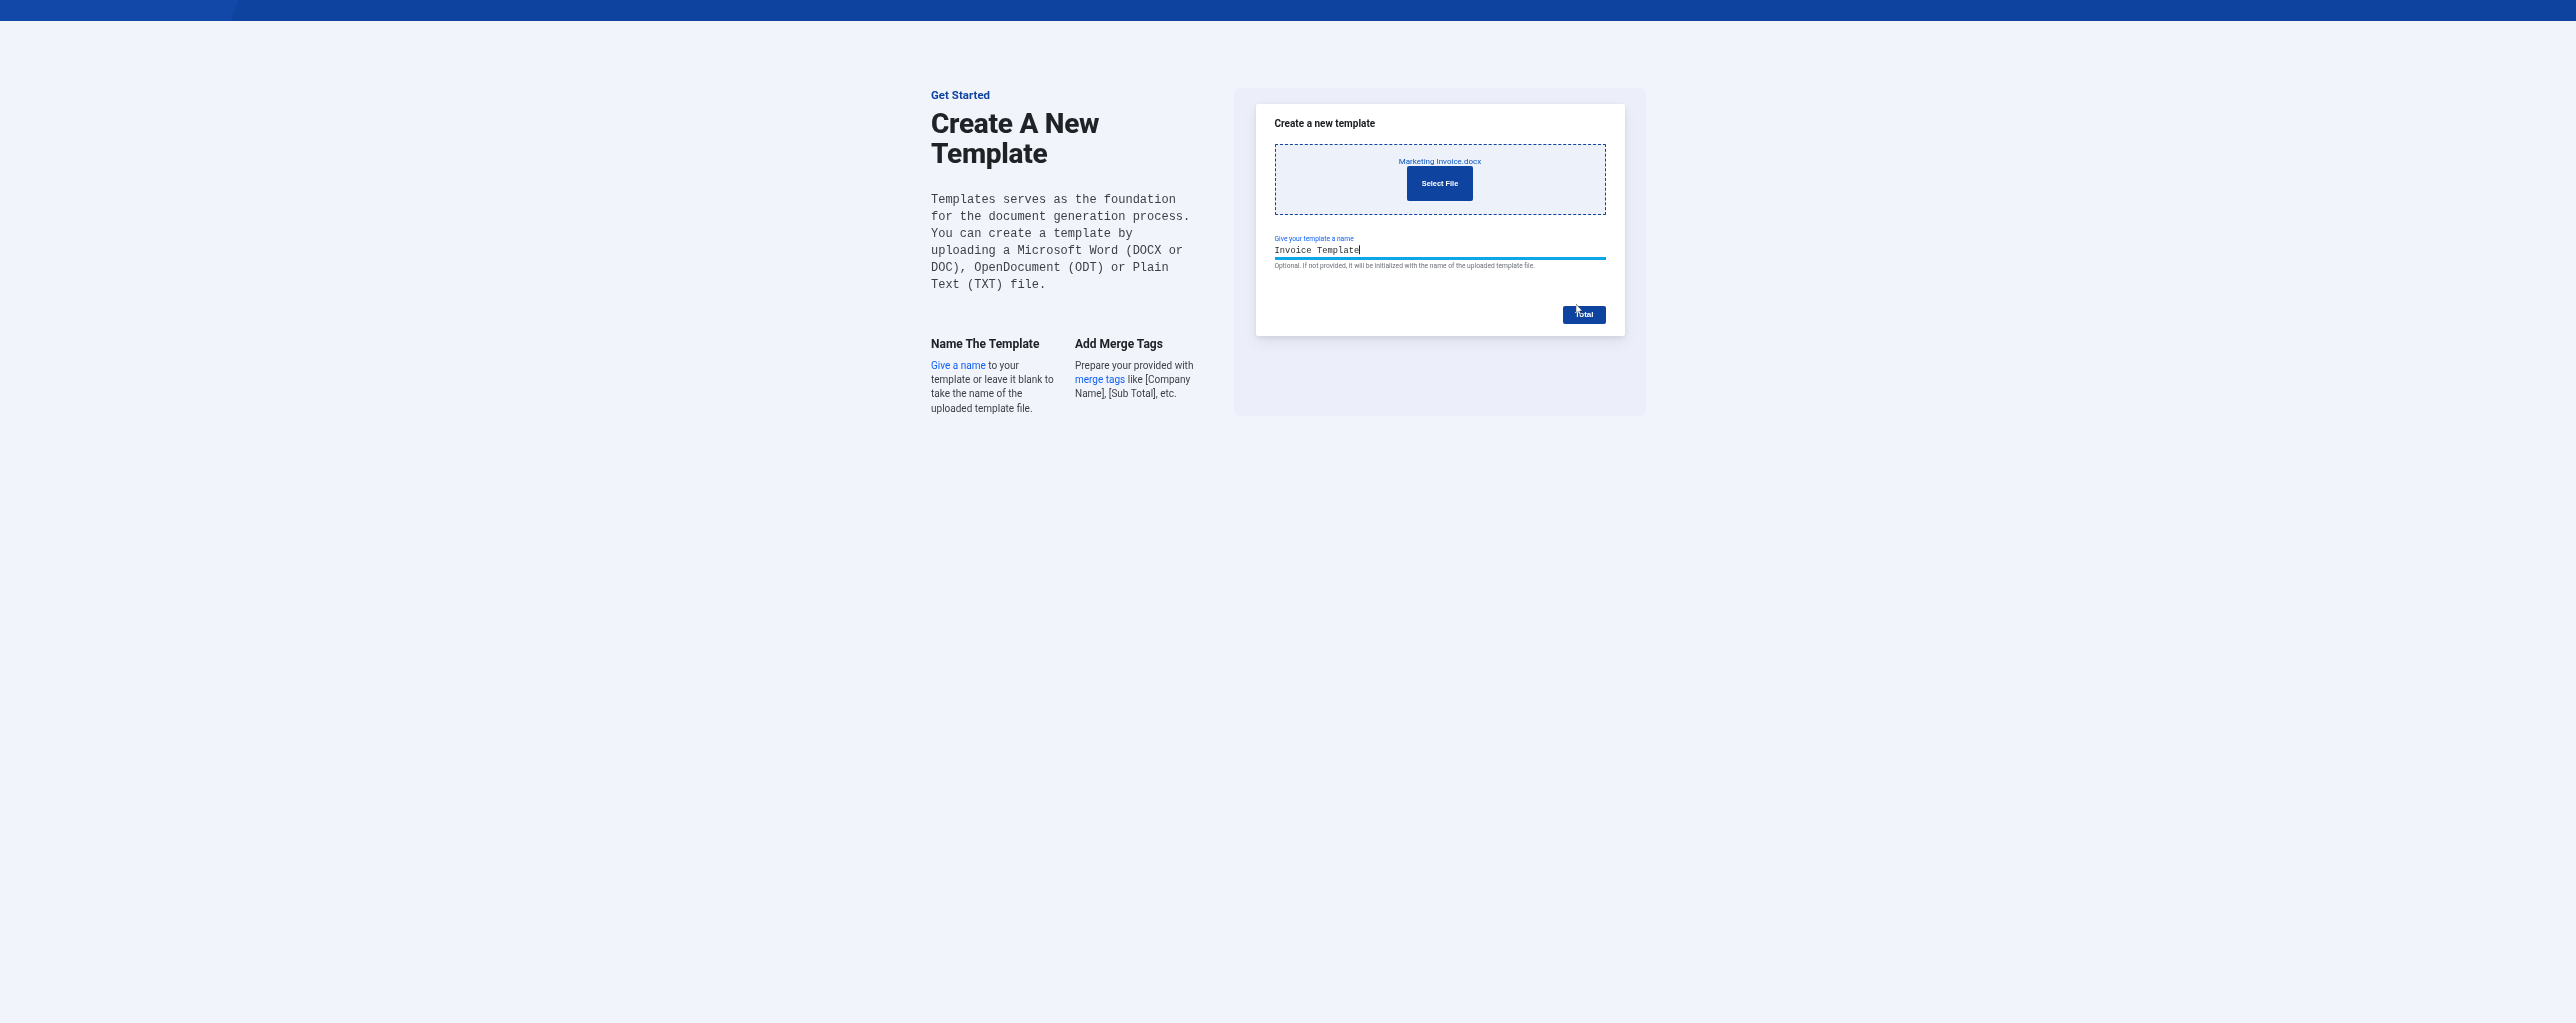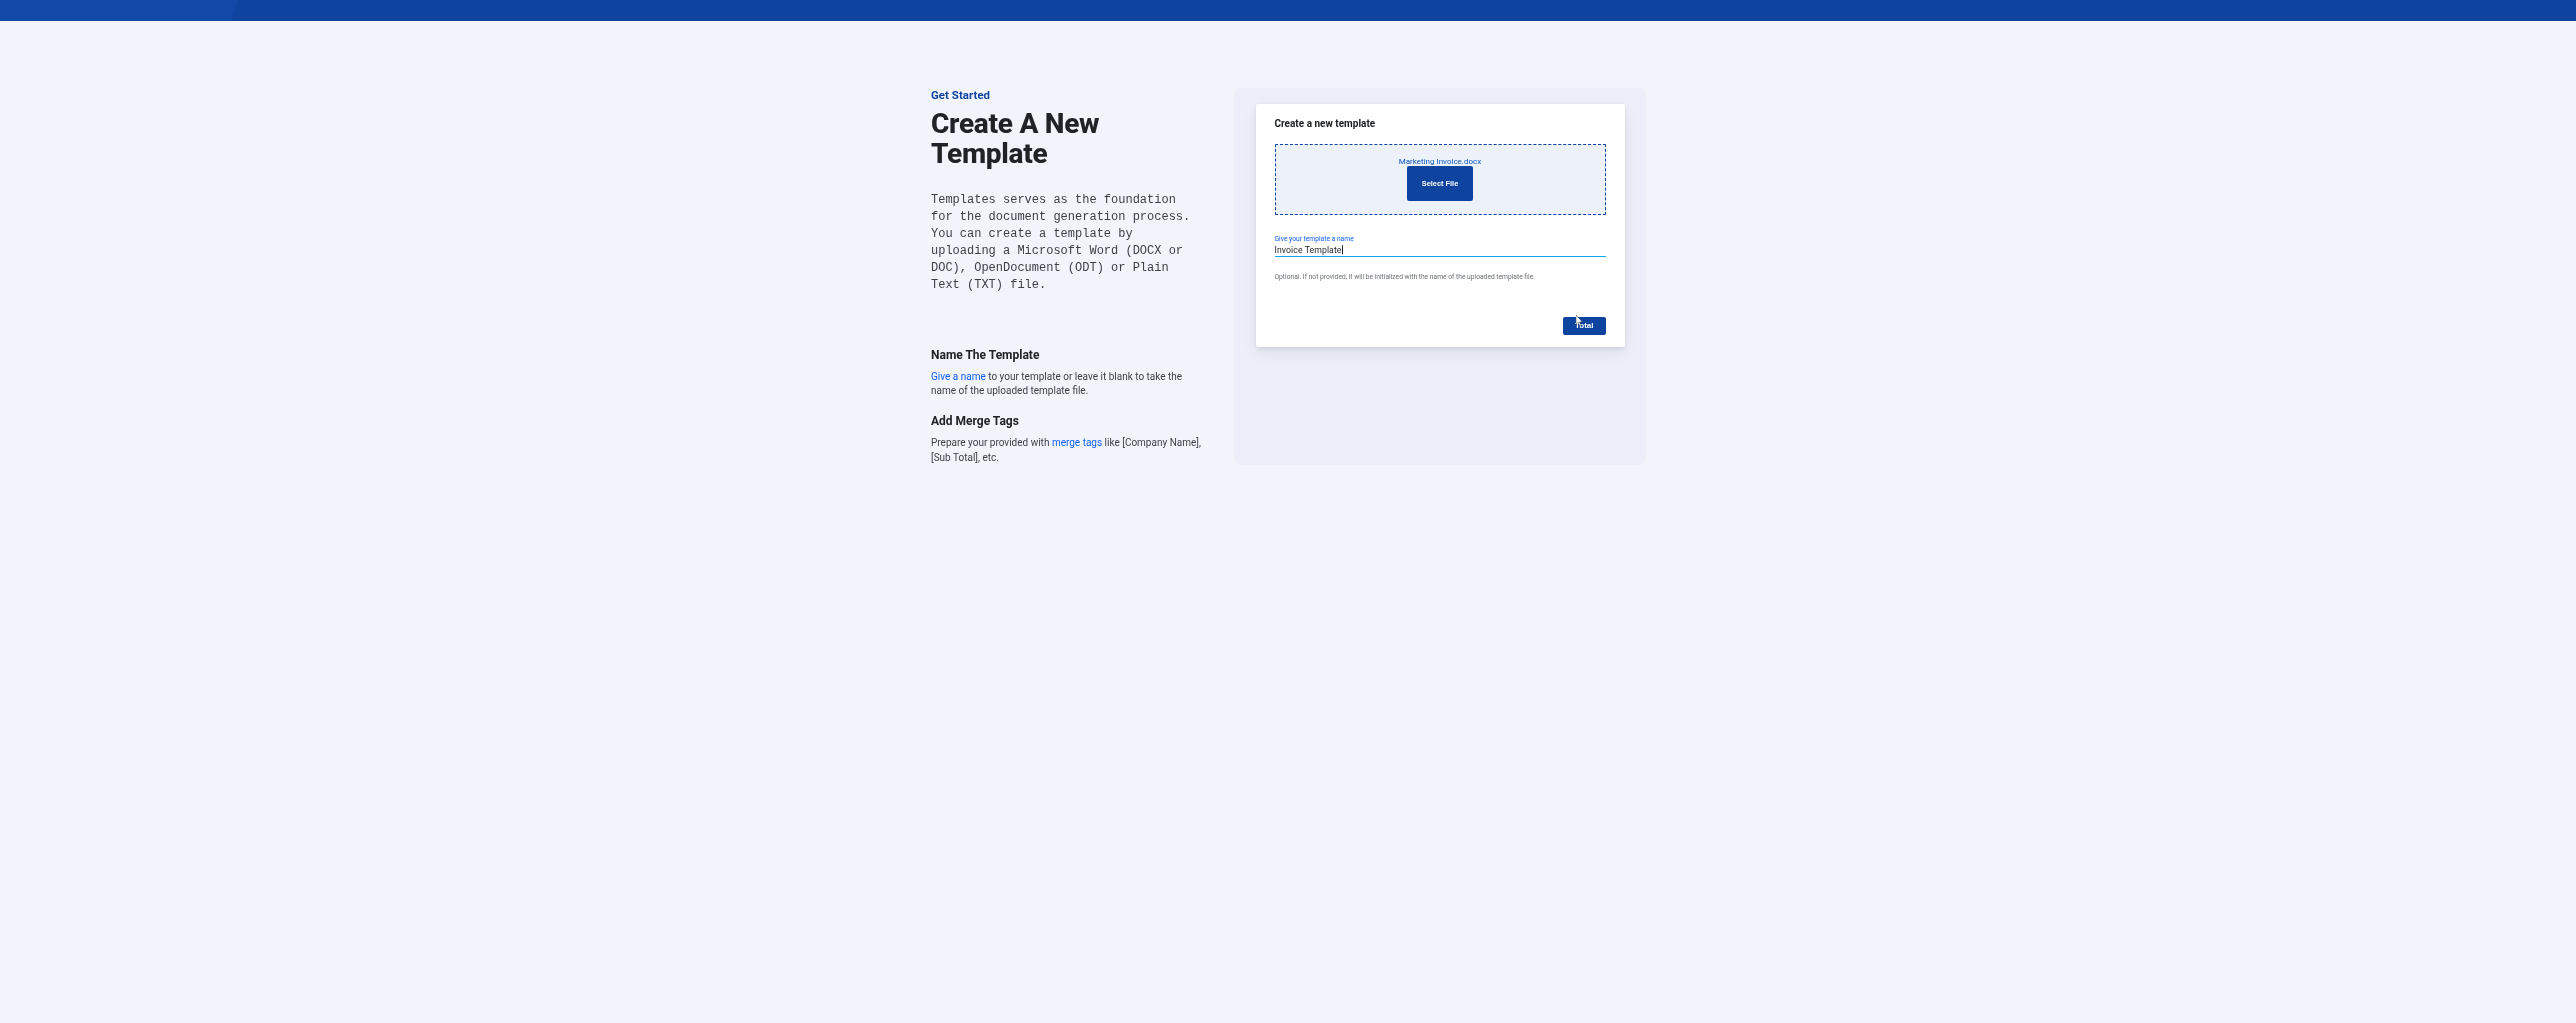--- a/index.html
+++ b/index.html
@@ -57,22 +57,21 @@
   .lead {
     margin-top: 21.5px;
     font-size: 12px;
     line-height: 1.42;
     color: #3c3f44;
     font-family: Liberation Mono, monospace;
   }
   .sub-row {
     display: flex;
     gap: 16px;
-    margin-top: 54px;
-    flex-direction: column;
+    margin-top: 43px;
   }
   .sub-col { flex: 1; }
   .sub-col h3 {
     font-size: 12px;
     font-weight: 700;
     color: #202225;
     margin-bottom: 8px;
   }
   .sub-col p {
     font-size: 10px;
@@ -125,39 +124,40 @@
     border: none;
   }
   .field { margin-top: 20px; }
   .field-label {
     color: #0d5ef6;
     font-size: 6.7px;
   }
   .field-input {
     display: flex;
     align-items: baseline;
-    border-bottom: 1px solid #0ea5e9;
+    border-bottom: 3px solid #0ea5e9;
     padding: 0.7px 0 0.7px 0;
+    font-family: Liberation Mono, monospace;
   }
   .field-input span {
     font-size: 8.7px;
     color: #1f2326;
     letter-spacing: .01em;
   }
   .cursor-bar {
     display: inline-block;
     width: 0.7px;
     height: 9.4px;
     background: #1f2326;
     transform: translateY(1.3px);
   }
   .helper {
     color: #6b6f76;
     font-size: 6.7px;
-    margin-top: 16px;
+    margin-top: 2px;
   }
   .panel-actions {
     display: flex;
     justify-content: flex-end;
     margin-top: 36px;
   }
   .create-btn {
     background: #0f43a0;
     color: #fff;
     font-size: 8px;

